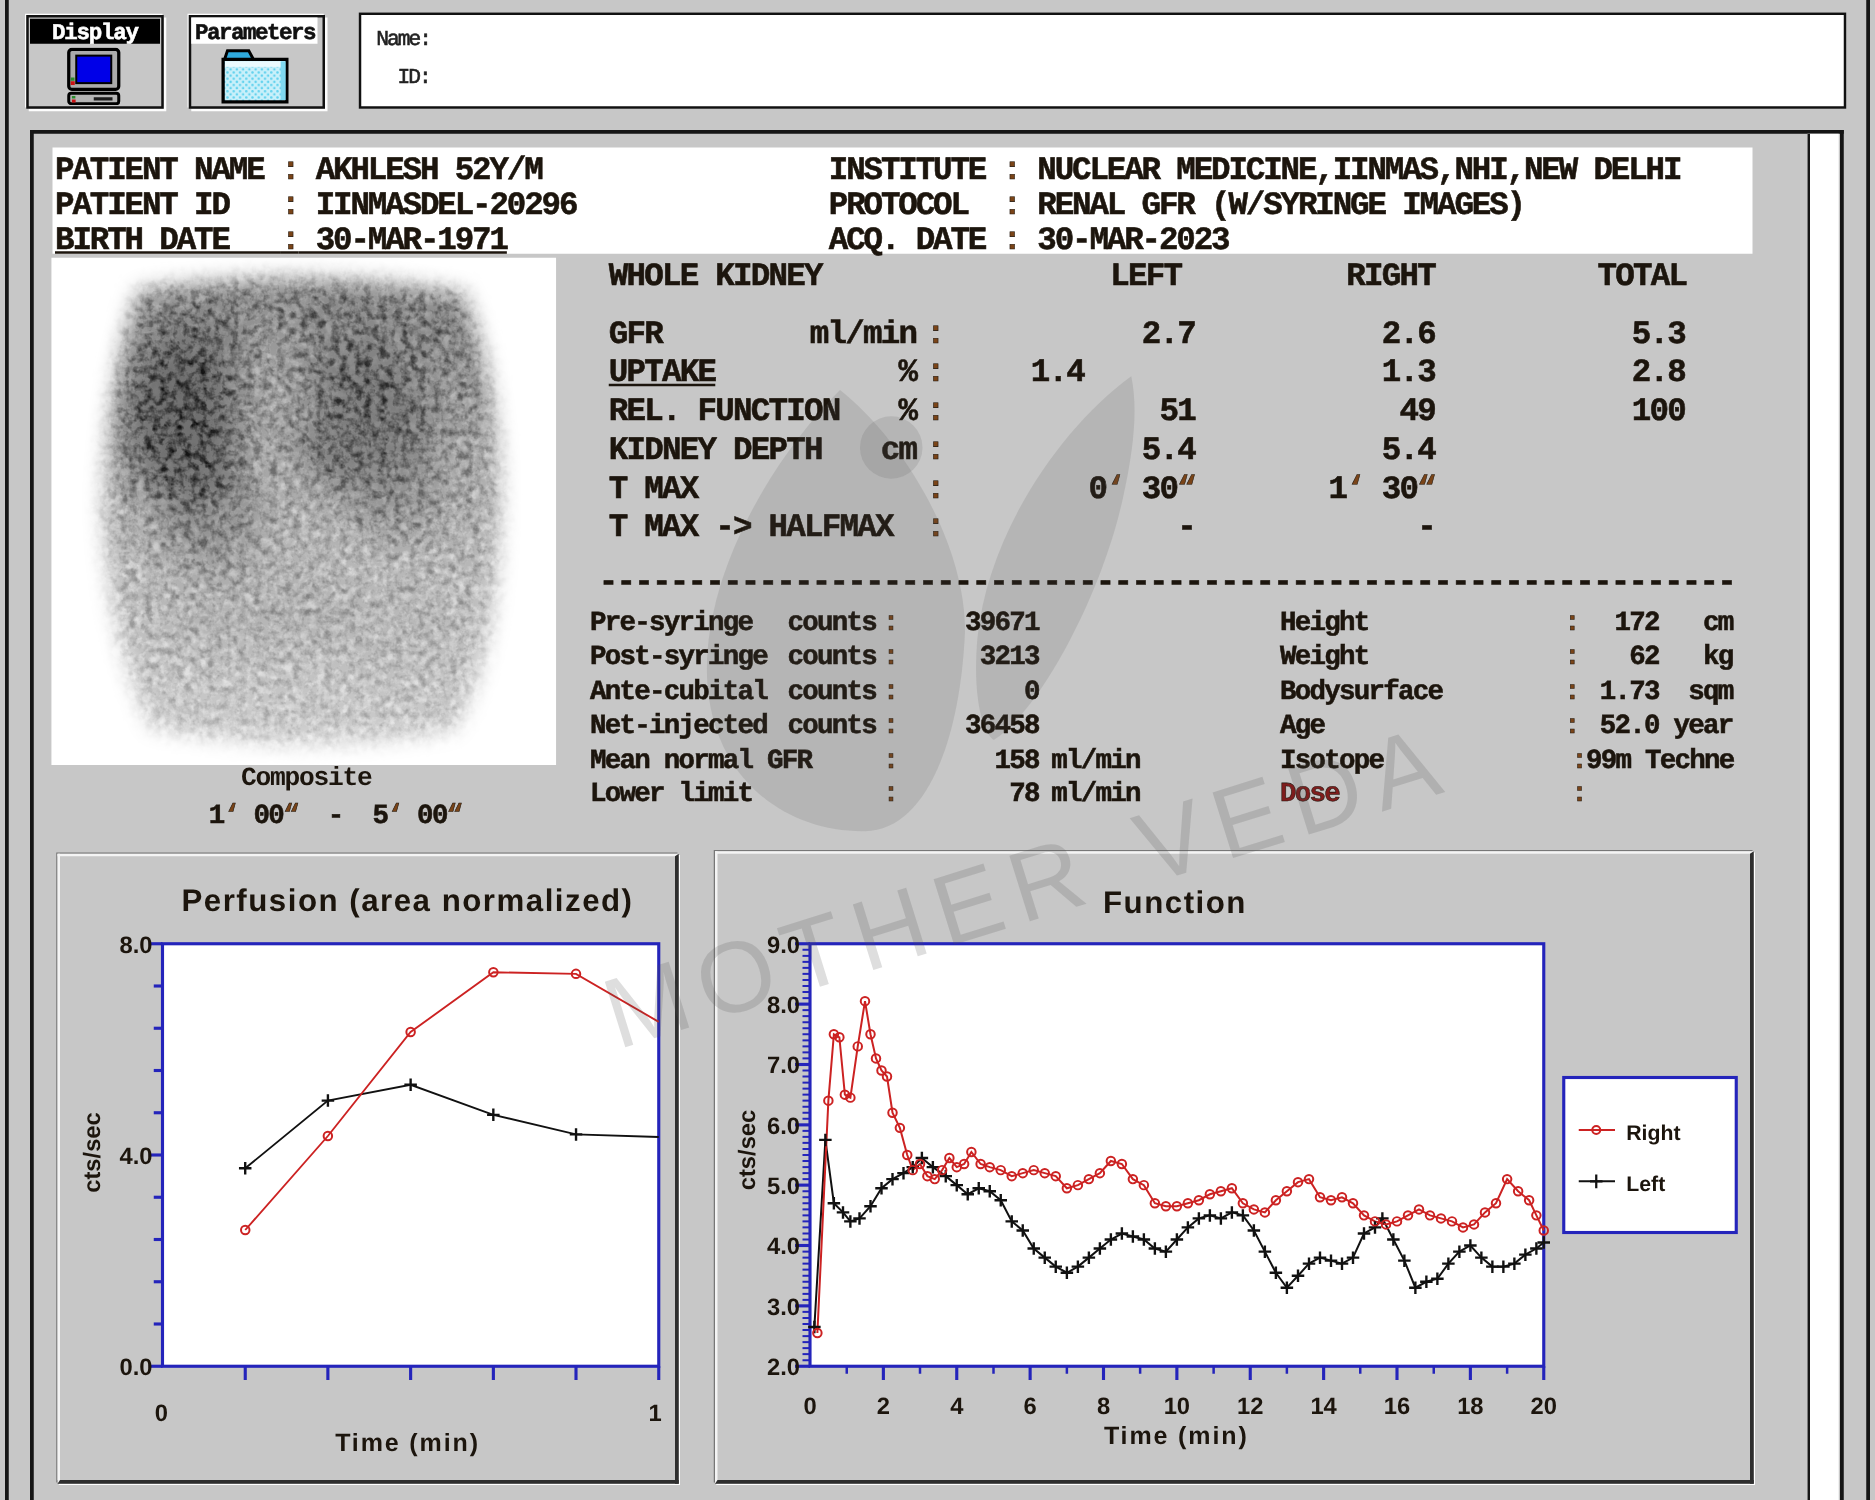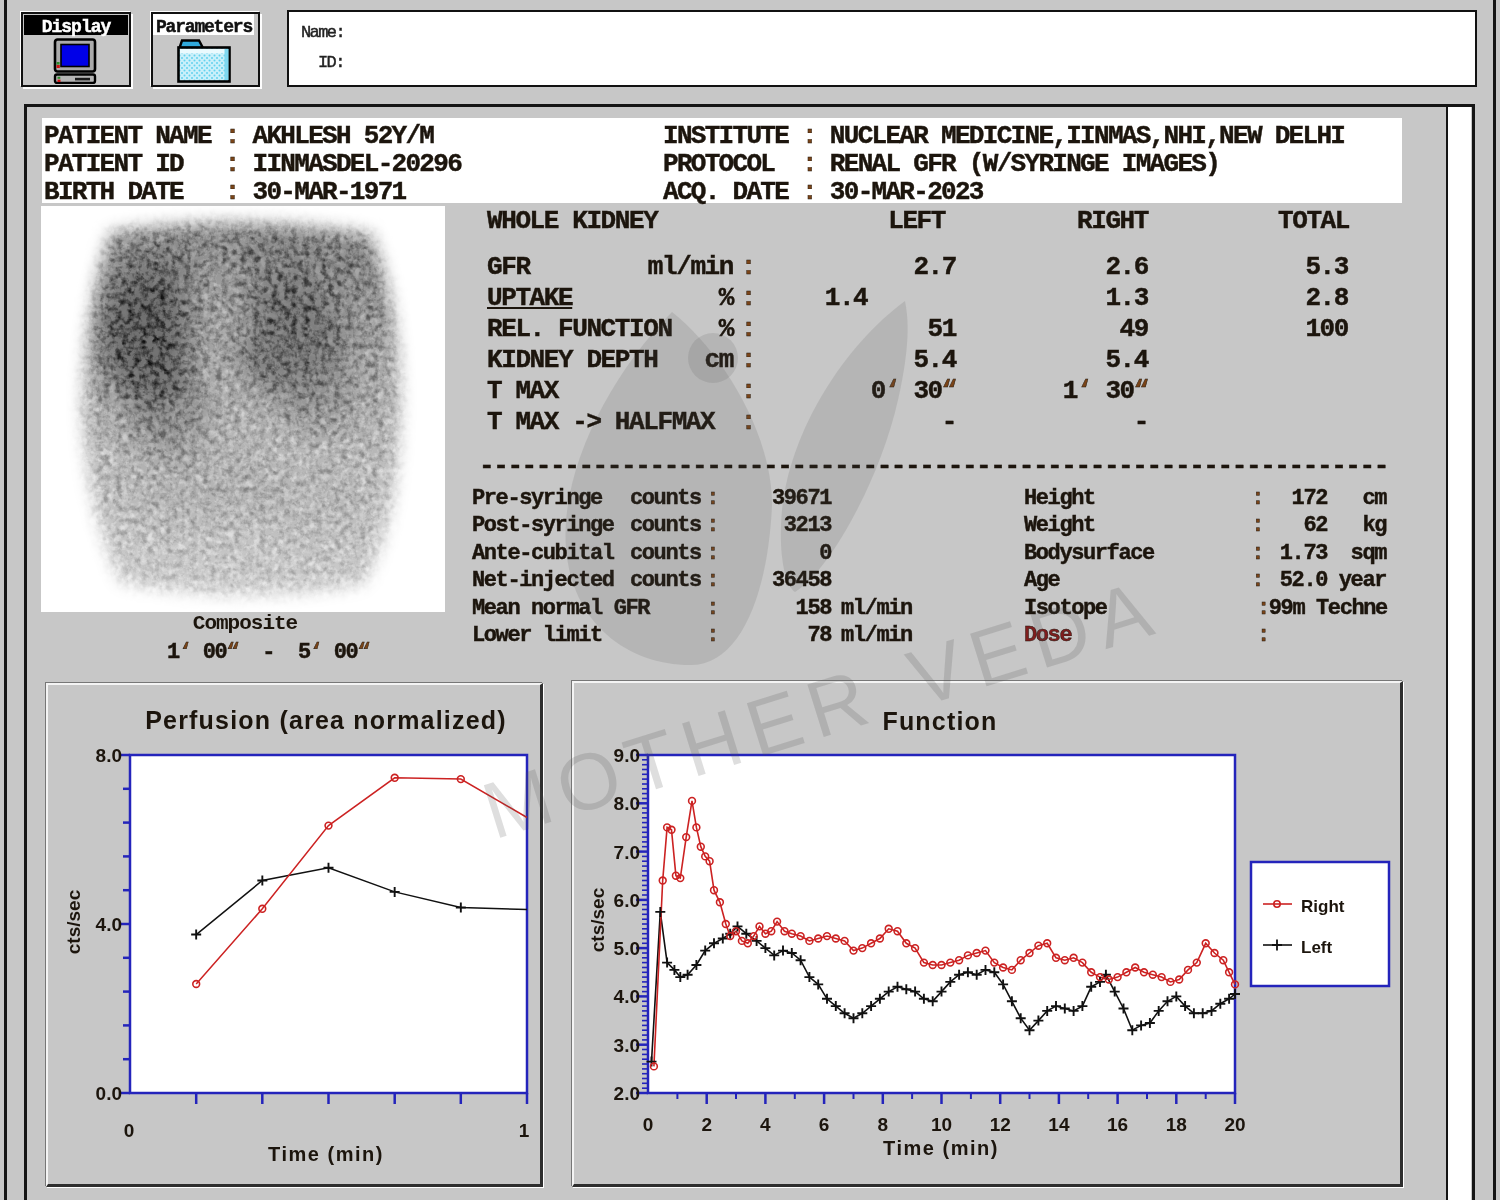--- a/index.html
+++ b/index.html
@@ -40,21 +40,21 @@
 <div style="position:absolute;left:318px;top:52px;font:normal 17px 'Liberation Mono',monospace;letter-spacing:-1.6px;color:#222;line-height:21px;white-space:pre;-webkit-text-stroke:0.45px #222;">ID:</div>
 <div class="abs" style="left:24px;top:104px;width:1451px;height:1096px;border:3px solid #151515;border-bottom:none;box-sizing:border-box;background:#c7c7c7;"></div>
 <div class="abs" style="left:1446px;top:107px;width:25px;height:1093px;background:#fff;border-left:2px solid #151515;box-sizing:border-box;"></div>
 <div class="abs" style="left:46px;top:683px;width:497px;height:504px;background:#c7c7c7;border-top:2px solid #f4f4f4;border-left:2px solid #f4f4f4;border-right:3px solid #2e2e2e;border-bottom:3px solid #2e2e2e;box-sizing:border-box;box-shadow:-1px -1px 0 #777, 1px 1px 0 #fff;"></div>
 <div class="abs" style="left:572px;top:681px;width:831px;height:506px;background:#c7c7c7;border-top:2px solid #f4f4f4;border-left:2px solid #f4f4f4;border-right:3px solid #2e2e2e;border-bottom:3px solid #2e2e2e;box-sizing:border-box;box-shadow:-1px -1px 0 #777, 1px 1px 0 #fff;"></div>
 <div class="abs" style="left:42px;top:118px;width:1360px;height:85px;background:#fff;"></div>
 <div style="position:absolute;left:44px;top:121px;font:bold 26px 'Liberation Mono',monospace;letter-spacing:-1.7px;color:#1c150d;line-height:30px;white-space:pre;-webkit-text-stroke:0.45px #1c150d;">PATIENT NAME <span style="color:#7a4418">:</span> AKHLESH 52Y/M</div>
 <div style="position:absolute;left:663px;top:121px;font:bold 26px 'Liberation Mono',monospace;letter-spacing:-1.7px;color:#1c150d;line-height:30px;white-space:pre;-webkit-text-stroke:0.45px #1c150d;">INSTITUTE <span style="color:#7a4418">:</span> NUCLEAR MEDICINE,IINMAS,NHI,NEW DELHI</div>
 <div style="position:absolute;left:44px;top:149px;font:bold 26px 'Liberation Mono',monospace;letter-spacing:-1.7px;color:#1c150d;line-height:30px;white-space:pre;-webkit-text-stroke:0.45px #1c150d;">PATIENT ID   <span style="color:#7a4418">:</span> IINMASDEL-20296</div>
 <div style="position:absolute;left:663px;top:149px;font:bold 26px 'Liberation Mono',monospace;letter-spacing:-1.7px;color:#1c150d;line-height:30px;white-space:pre;-webkit-text-stroke:0.45px #1c150d;">PROTOCOL  <span style="color:#7a4418">:</span> RENAL GFR (W/SYRINGE IMAGES)</div>
-<div style="position:absolute;left:44px;top:177px;font:bold 26px 'Liberation Mono',monospace;letter-spacing:-1.7px;color:#1c150d;line-height:30px;white-space:pre;-webkit-text-stroke:0.45px #1c150d;">BIRTH DATE   <span style="color:#7a4418">:</span> 30-MAR-1971</div>
+<div style="position:absolute;left:44px;top:177px;font:bold 26px 'Liberation Mono',monospace;letter-spacing:-1.7px;color:#1c150d;line-height:30px;white-space:pre;text-decoration:underline;-webkit-text-stroke:0.45px #1c150d;">BIRTH DATE   <span style="color:#7a4418">:</span> 30-MAR-1971</div>
 <div style="position:absolute;left:663px;top:177px;font:bold 26px 'Liberation Mono',monospace;letter-spacing:-1.7px;color:#1c150d;line-height:30px;white-space:pre;-webkit-text-stroke:0.45px #1c150d;">ACQ. DATE <span style="color:#7a4418">:</span> 30-MAR-2023</div>
 <svg class="abs" style="left:41px;top:206px" width="404" height="406" viewBox="0 0 404 406">
 <rect width="404" height="406" fill="#ffffff"></rect>
 <defs>
 <linearGradient id="vtone" x1="0" y1="0" x2="0" y2="1">
   <stop offset="0" stop-color="#8a8a8a"></stop>
   <stop offset="0.18" stop-color="#787878"></stop>
   <stop offset="0.42" stop-color="#a8a8a8"></stop>
   <stop offset="0.62" stop-color="#c4c4c4"></stop>
   <stop offset="0.85" stop-color="#d0d0d0"></stop>

